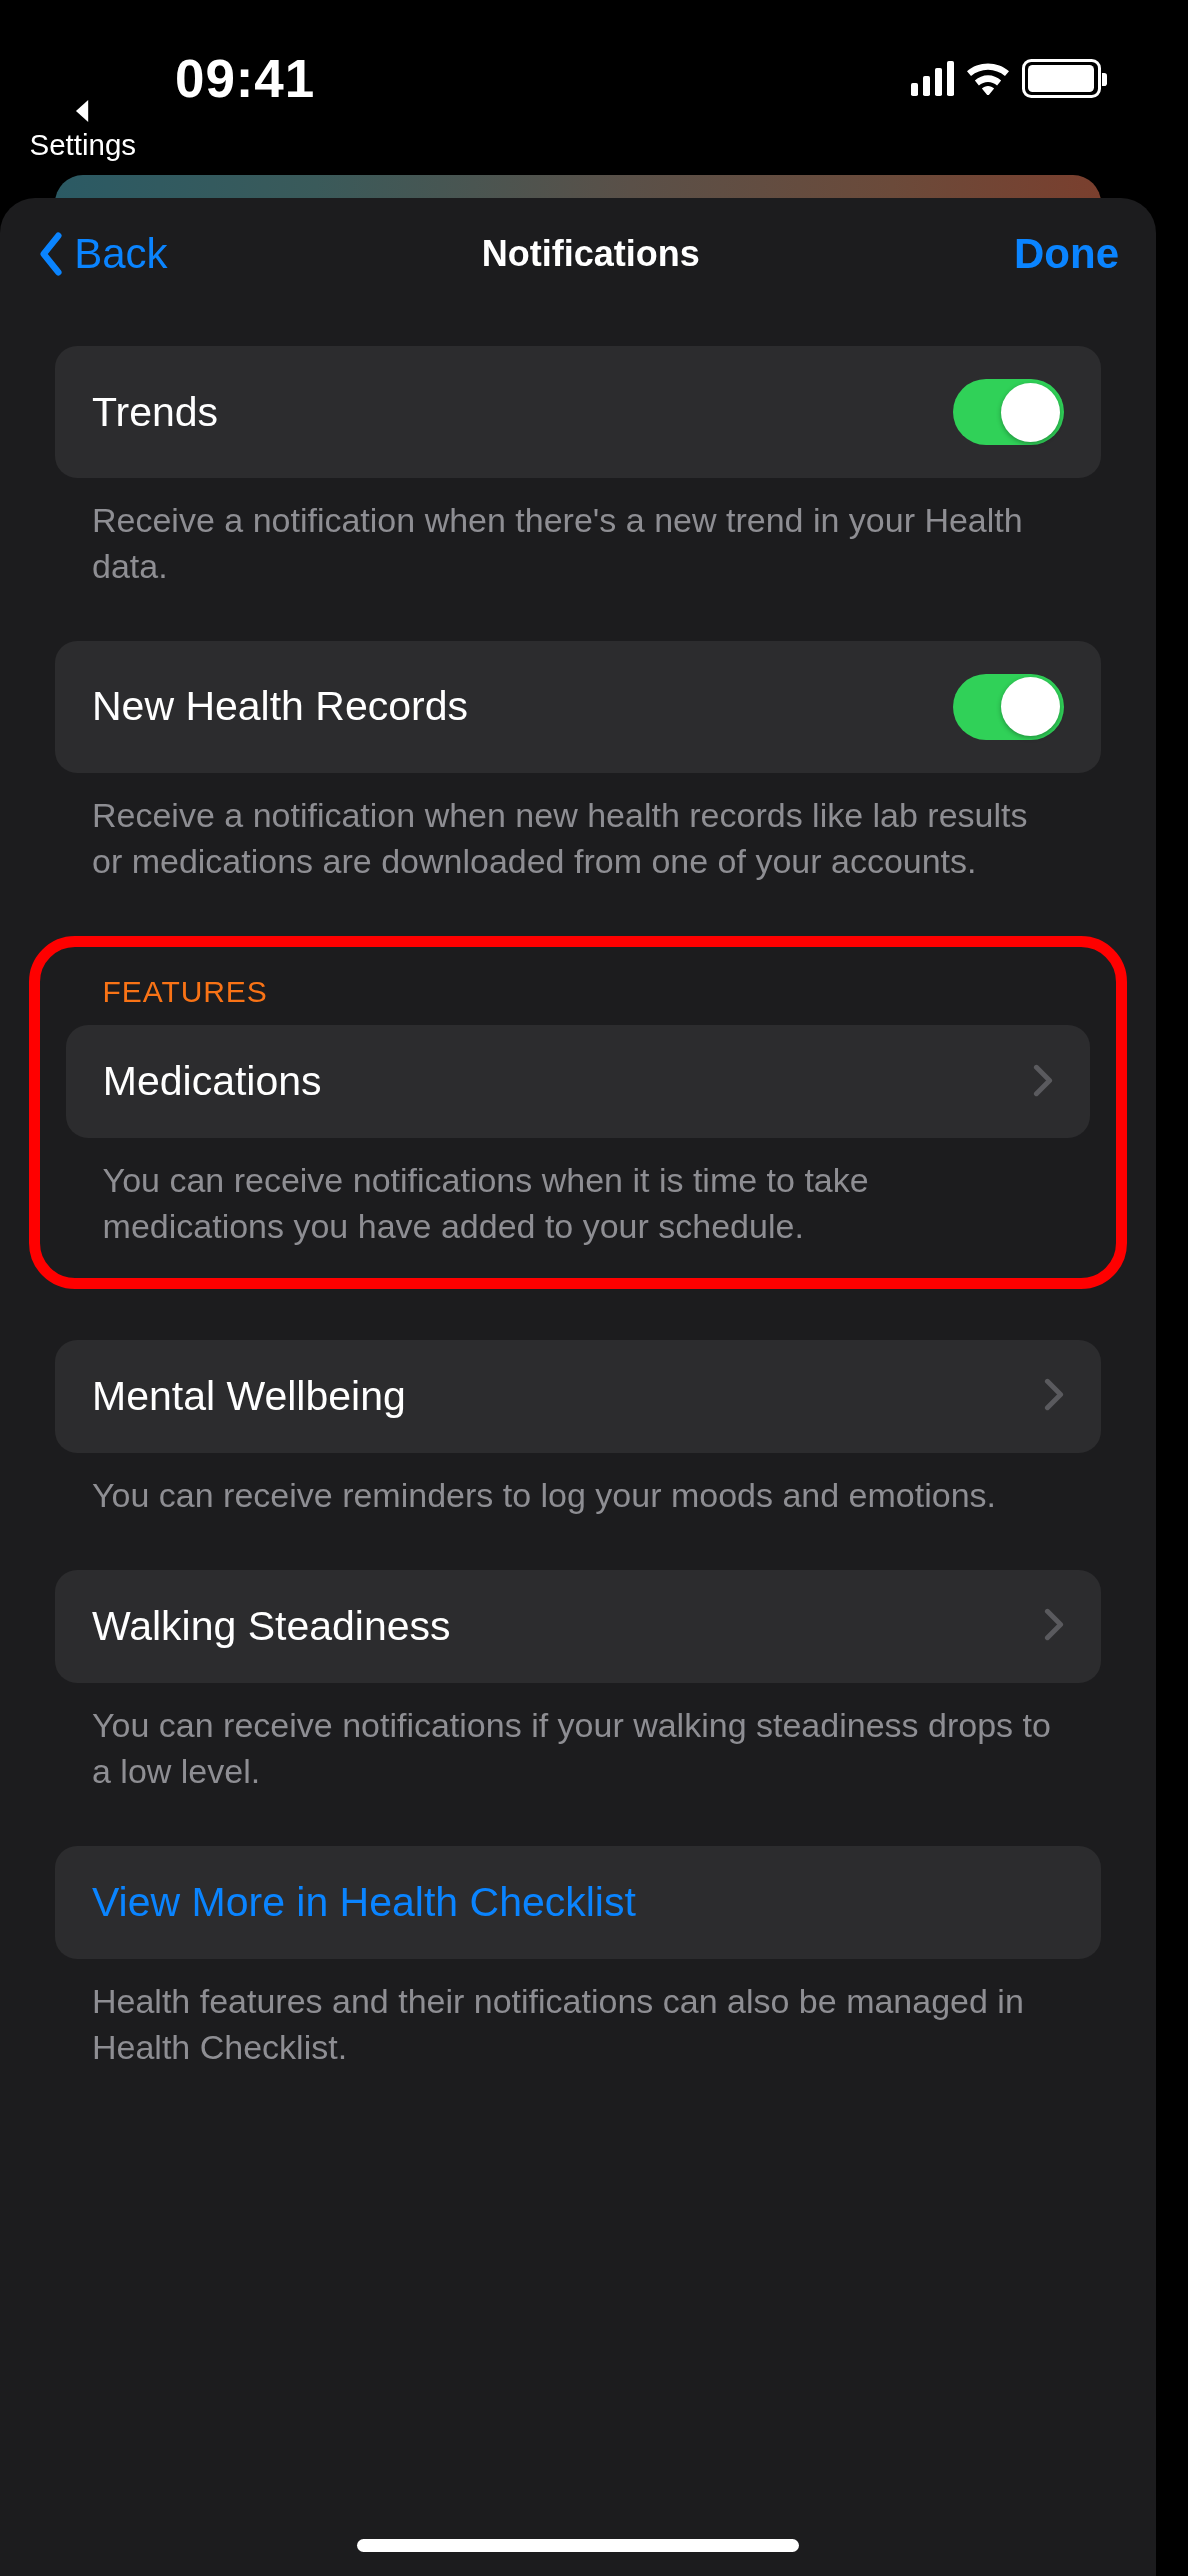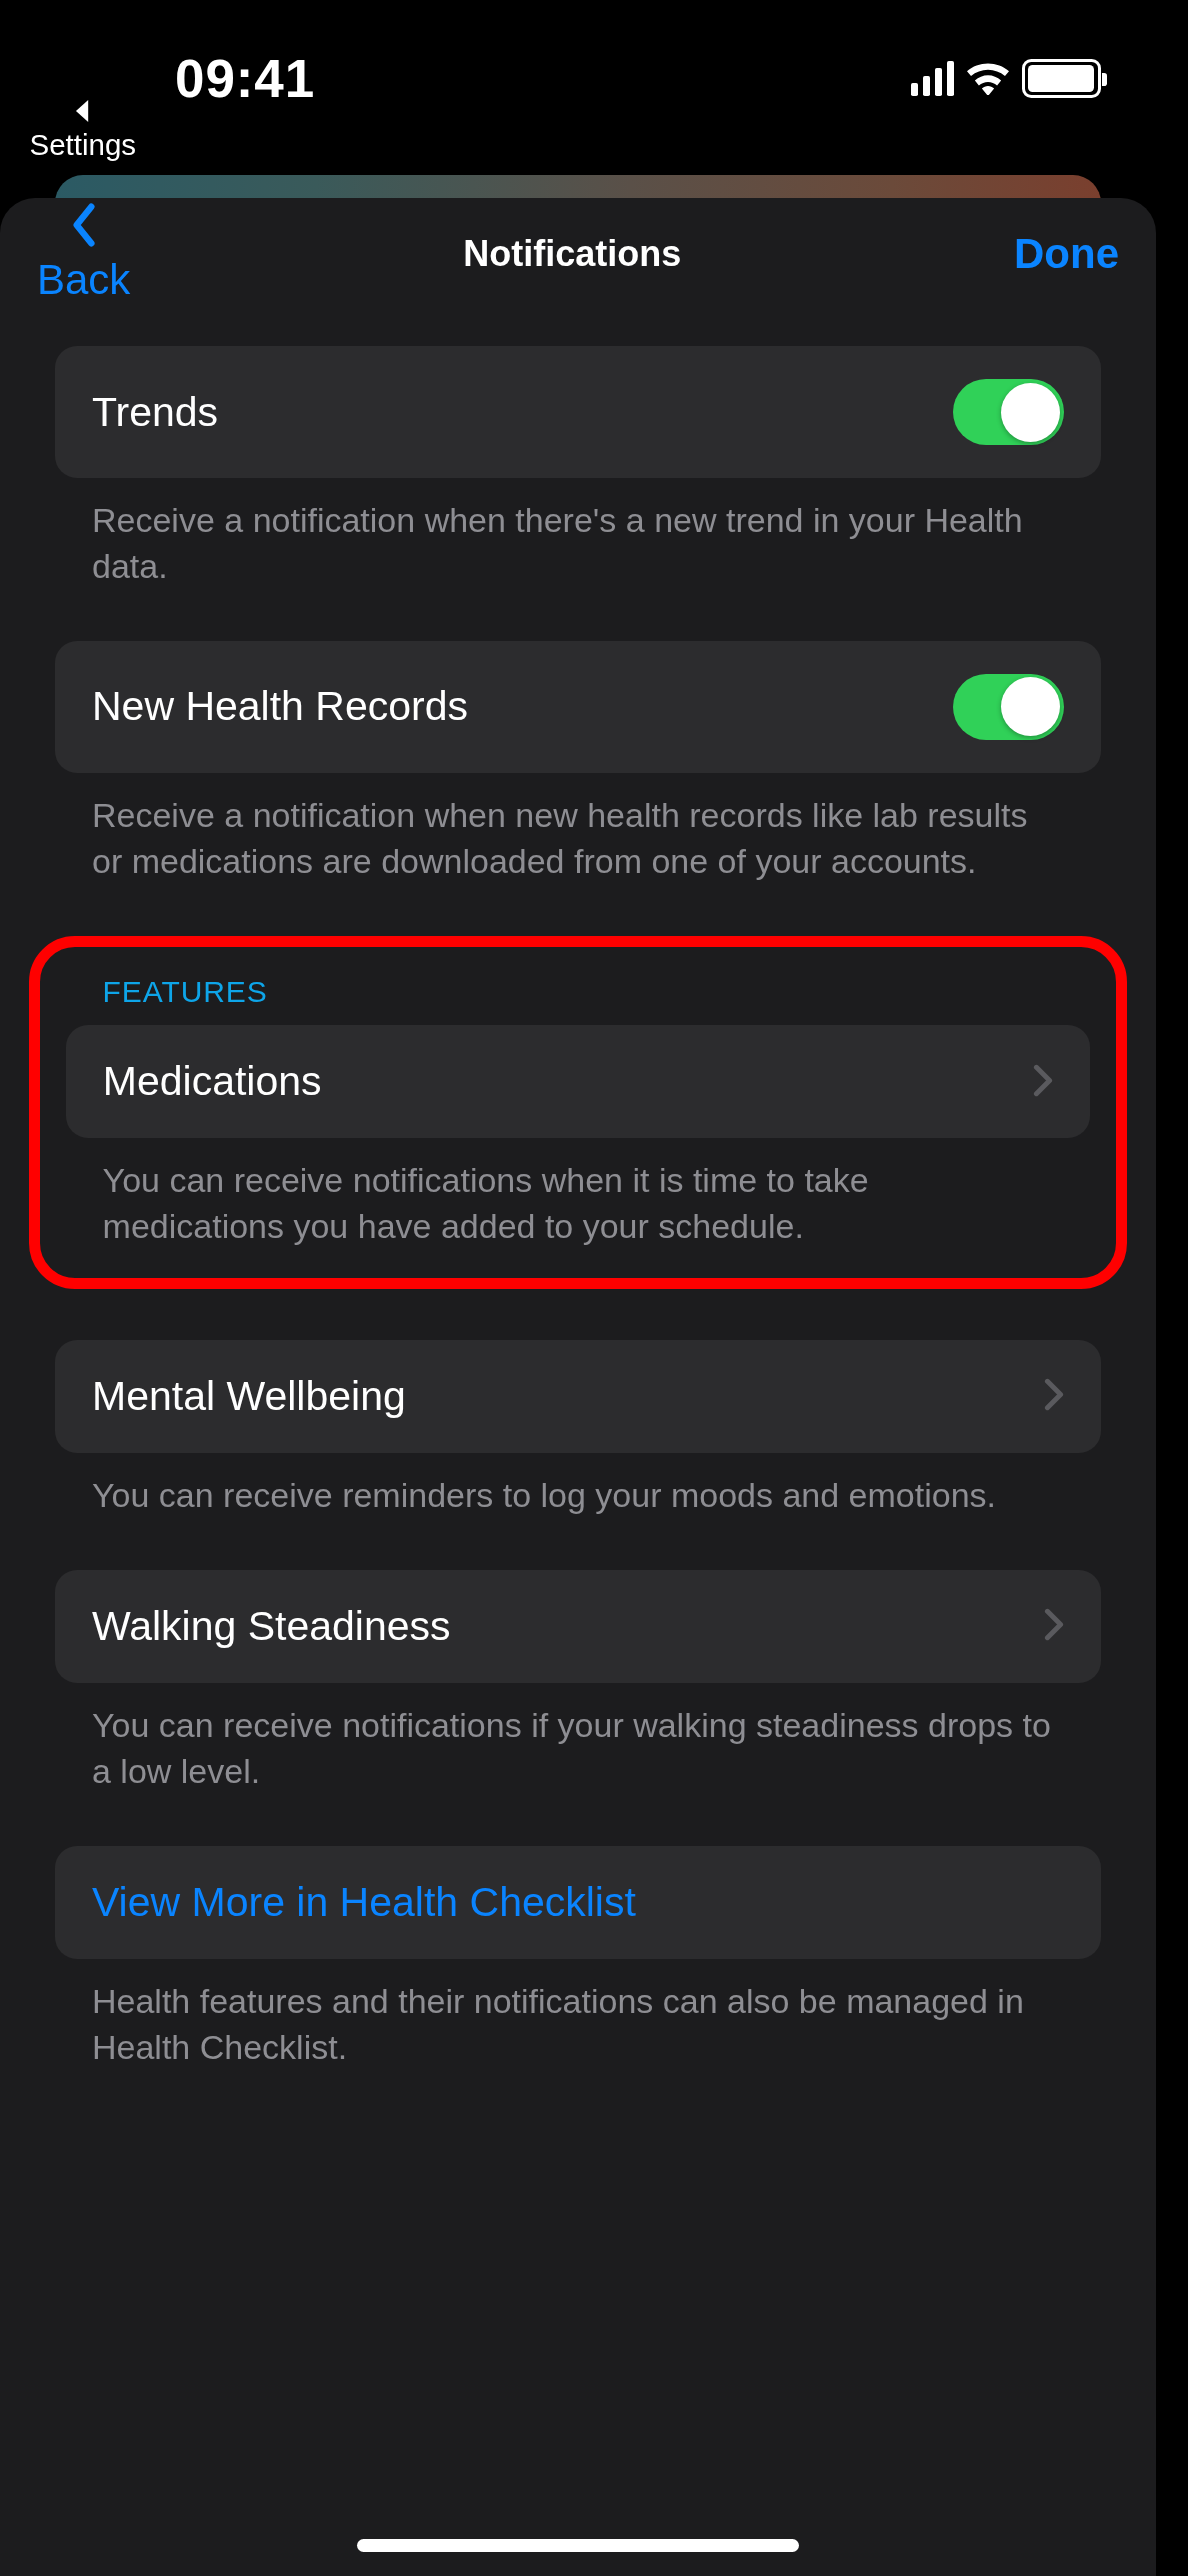--- a/index.html
+++ b/index.html
@@ -113,21 +113,20 @@
     justify-content: space-between;
     height: 111px;
     padding: 0 37px;
   }
   .nav-left {
     display: flex;
     align-items: center;
     gap: 9.2px;
     color: #0a84ff;
     font-size: 42px;
-    flex-direction: column;
   }
   .nav-left svg { display:block; }
   .nav-title {
     font-size: 36px;
     font-weight: 600;
     color: #fff;
   }
   .nav-right {
     color: #0a84ff;
     font-size: 42px;
@@ -151,21 +150,21 @@
   .cell-link .cell-title {
     color: #0a84ff;
   }
   .footer {
     color: #8e8e93;
     font-size: 34px;
     line-height: 1.35;
     padding: 20px 37px 0 37px;
   }
   .section-header {
-    color: #0ea5e9;
+    color: #f97316;
     font-size: 30px;
     letter-spacing: 0.9px;
     padding: 0 37px 16.6px 37px;
     text-transform: uppercase;
   }
   .group { margin-bottom: 51px; }
   
   .toggle {
     width: 111px;
     height: 66px;

